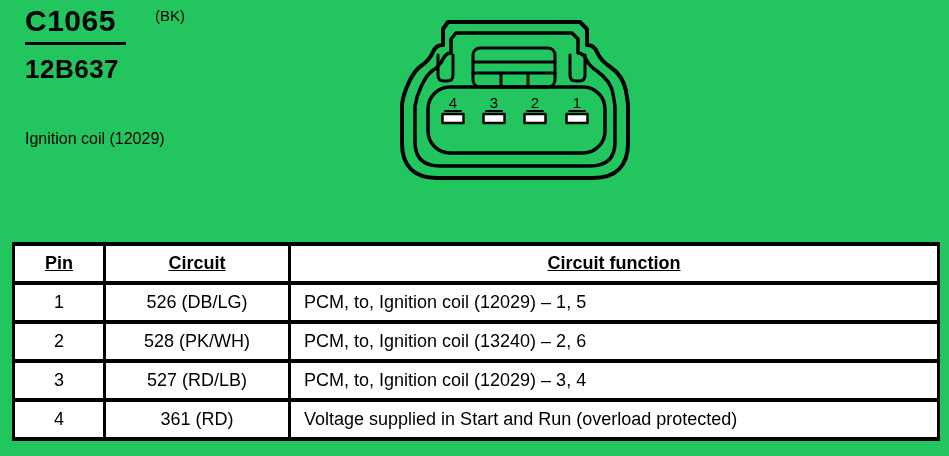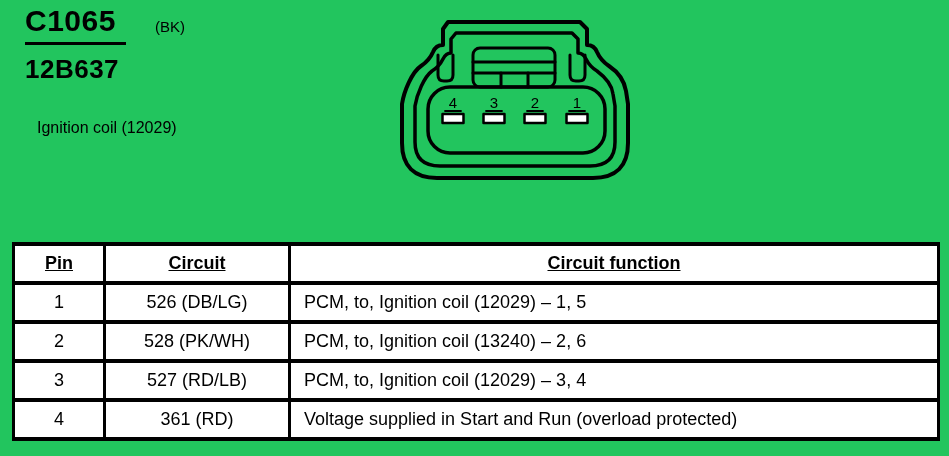--- a/index.html
+++ b/index.html
@@ -29,36 +29,35 @@
     font-weight: bold;
     letter-spacing: 0.5px;
     display: inline-block;
     border-bottom: 3px solid #000;
     padding: 0 10px 5px 0;
     line-height: 1.1;
   }
   .conn-color {
     font-size: 15px;
     margin-left: 29px;
-    margin-top: 14px;
+    margin-top: 3px;
   }
   .part-no {
     position: absolute;
     left: 25px;
     top: 54px;
     font-size: 26px;
     font-weight: bold;
     letter-spacing: 0.5px;
   }
   .desc {
     position: absolute;
     left: 25px;
-    top: 119px;
+    top: 130px;
     font-size: 16px;
-    margin-left: 12px;
   }
 
   
   .connector-wrap {
     position: absolute;
     left: 388px;
     top: 6px;
     width: 252px;
     height: 180px;
   }

